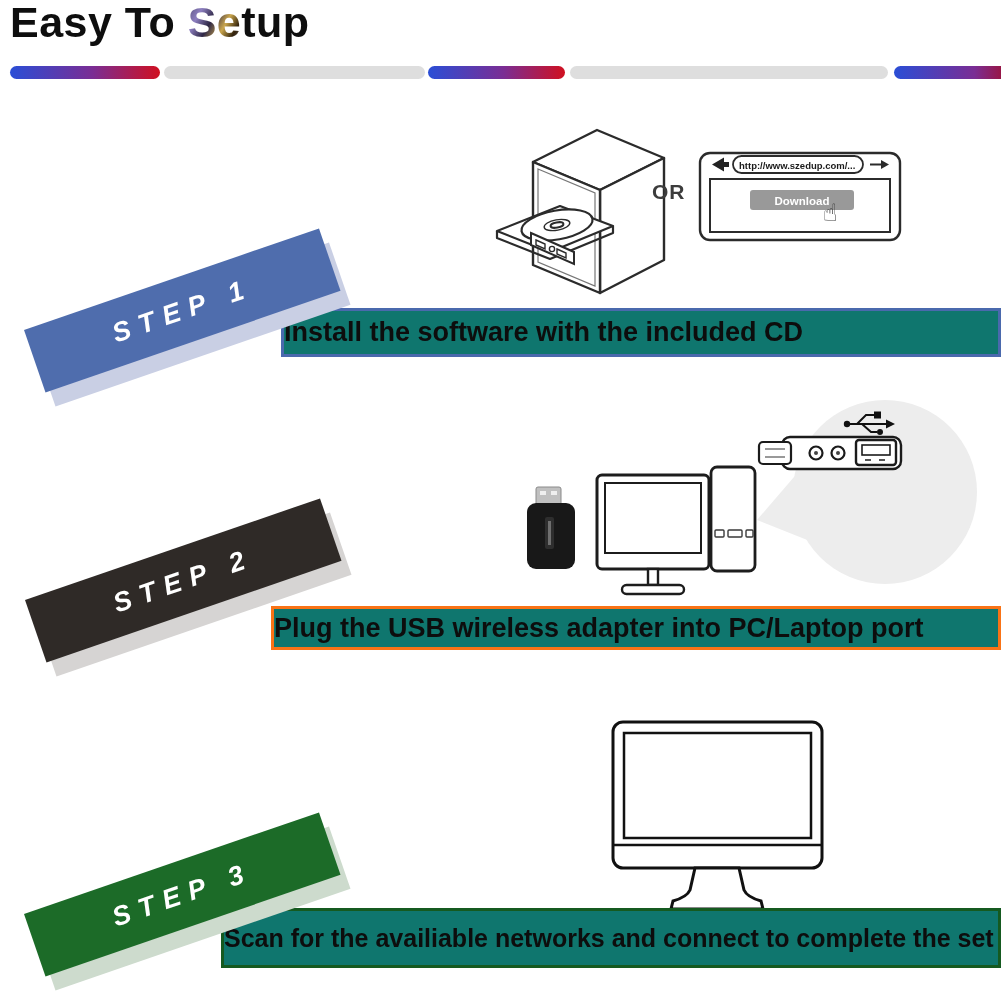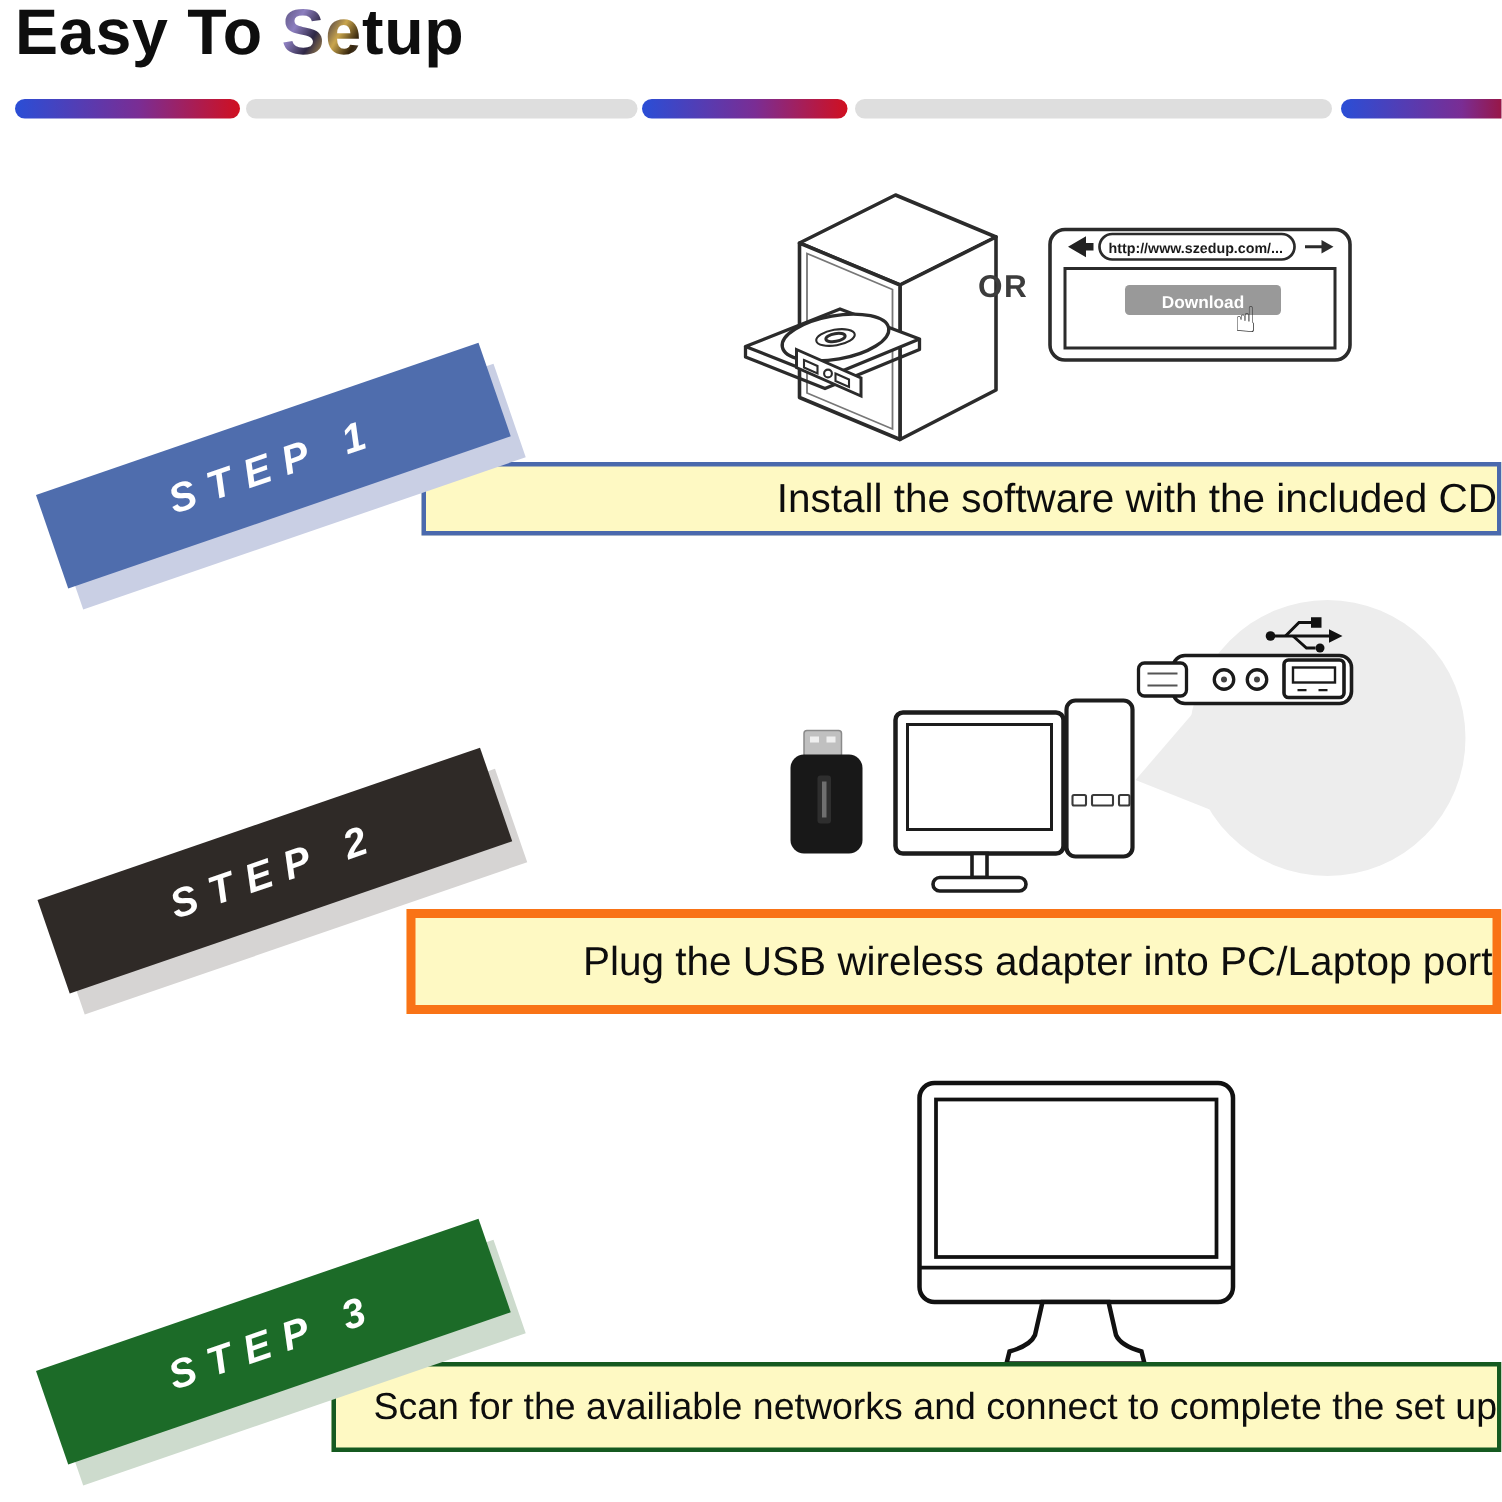--- a/index.html
+++ b/index.html
@@ -34,26 +34,26 @@
   .banner .edge{left:10px;top:14px;}
   .banner .face{
     left:0;top:0;display:flex;align-items:center;justify-content:center;
     color:#ffffff;font-weight:bold;font-style:italic;font-size:27px;letter-spacing:9px;
   }
   #banner1{left:24px;top:330px;} #banner1 .face{background:#4f6dad;} #banner1 .edge{background:#c9cfe4;}
   #banner2{left:25px;top:600px;} #banner2 .face{background:#2f2a27;} #banner2 .edge{background:#d6d4d3;}
   #banner3{left:24px;top:914px;} #banner3 .face{background:#1c6b28;} #banner3 .edge{background:#cddbcd;}
   
   .instr-box{
-    position:absolute;background:#fef9c3;box-sizing:border-box;z-index:2;
-    display:flex;align-items:center;justify-content:flex-end;
-    font-weight:normal;font-size:27px;color:#0d0d0d;white-space:nowrap;
+    position:absolute;background:#0f766e;box-sizing:border-box;z-index:2;
+    display:flex;align-items:center;justify-content:flex-start;
+    font-weight:bold;font-size:27px;color:#0d0d0d;white-space:nowrap;
   }
   #box1{left:281px;top:308px;width:720px;height:49px;border:3px solid #4a69ad;}
-  #box2{left:271px;top:606px;width:730px;height:70px;border:6px solid #f97316;}
+  #box2{left:271px;top:606px;width:730px;height:44px;border:3px solid #f97316;}
   #box3{left:221px;top:908px;width:780px;height:60px;border:3px solid #155a20;font-size:25px;}
   
   .art{position:absolute;z-index:1;}
   #art-tower{left:485px;top:112px;}
   #or-label{position:absolute;left:652px;top:180px;font-size:21px;font-weight:bold;color:#3c3c3c;letter-spacing:1px;z-index:1;text-align:center;}
   #art-browser{left:693px;top:145px;}
   #art-step2{left:503px;top:383px;}
   #art-step3{left:598px;top:718px;}
 </style>
 </head>

